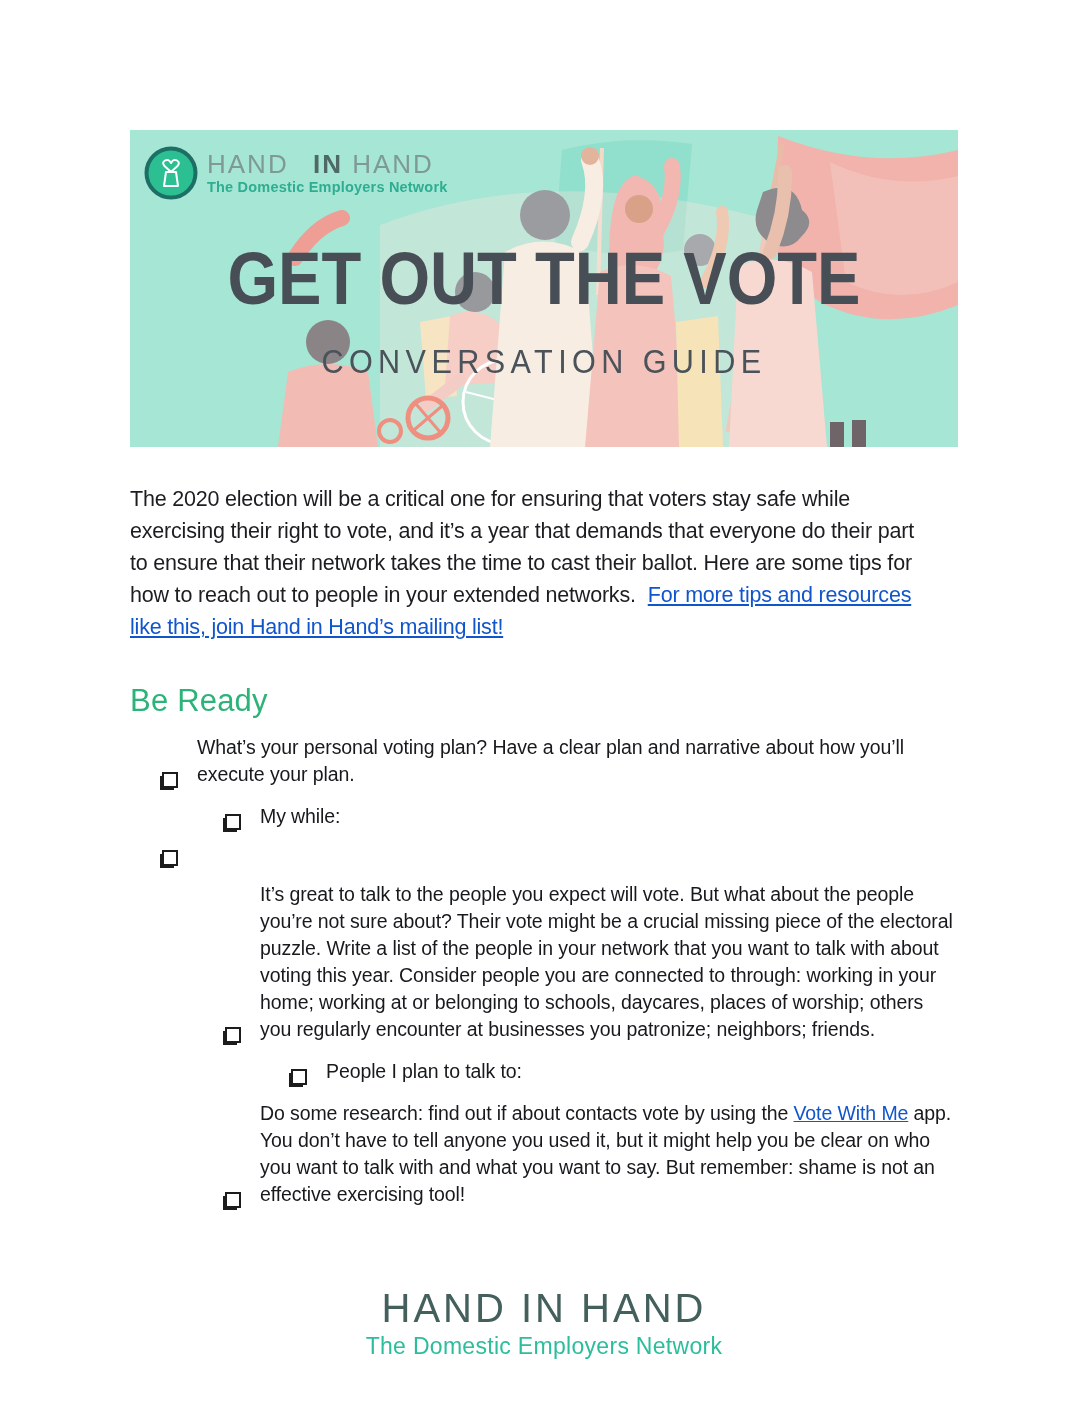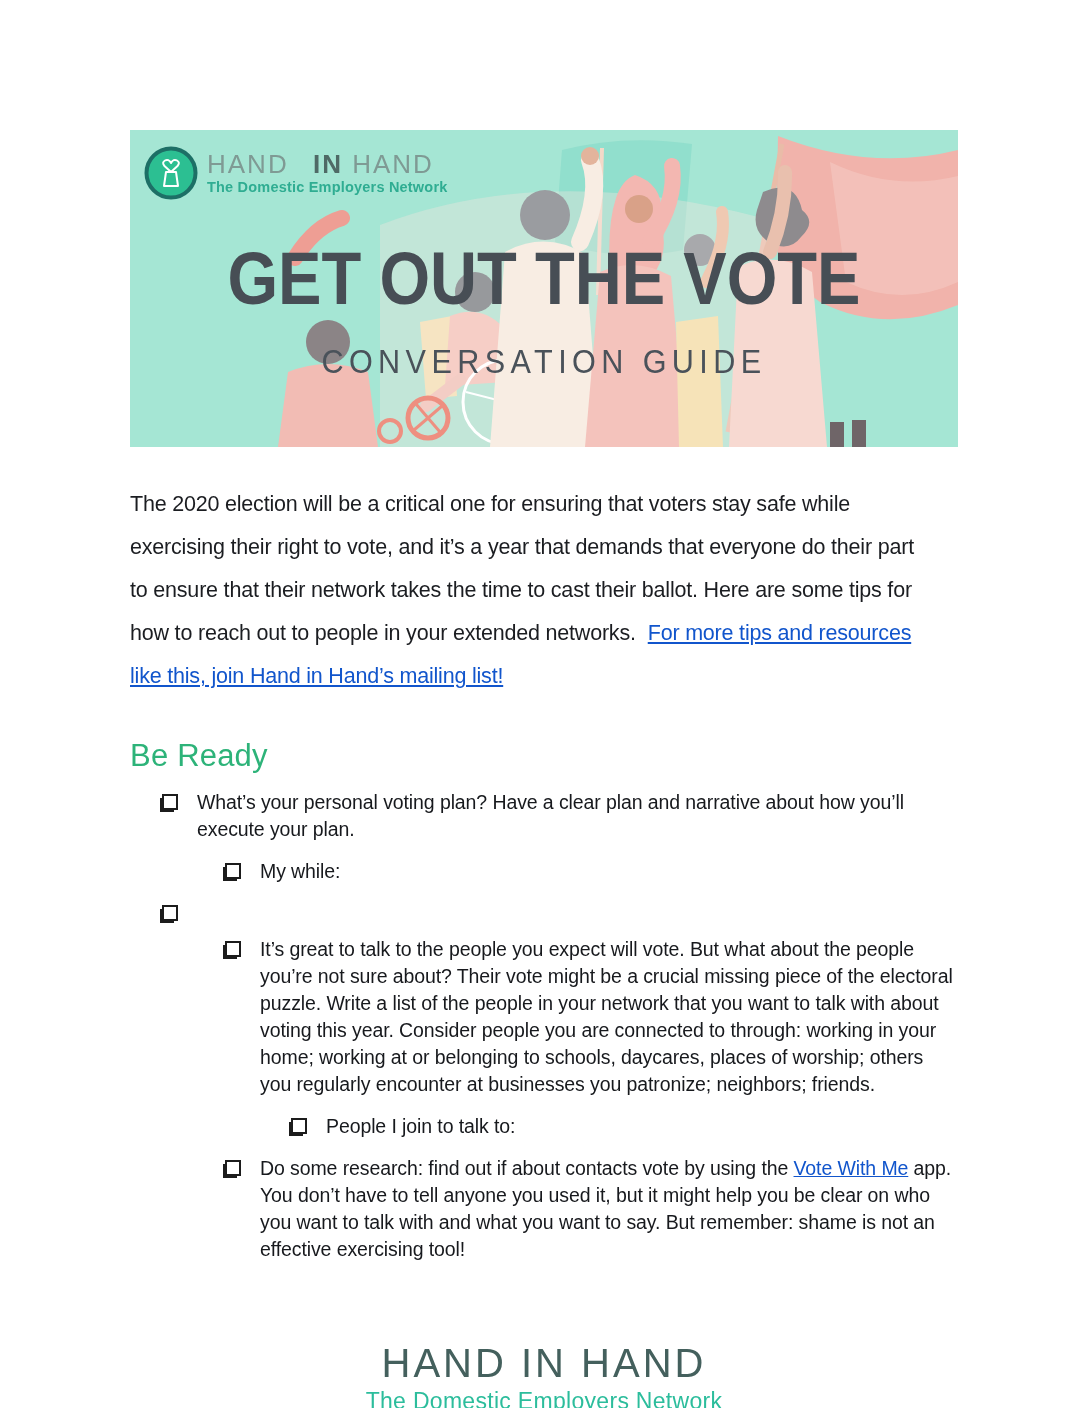--- a/index.html
+++ b/index.html
@@ -13,33 +13,33 @@
   .logo{position:absolute;left:14px;top:16px;display:flex;align-items:center;gap:9px;z-index:2;}
   .logo-mark{width:54px;height:54px;flex-shrink:0;}
   .logo-name{font-size:26px;letter-spacing:2px;color:#7f9a94;line-height:1.05;white-space:nowrap;}
   .logo-name .in{color:#4f6a66;font-weight:bold;margin-left:15px;}
   .logo-tagline{font-size:14.5px;color:#2fad92;font-weight:bold;letter-spacing:.2px;margin-top:1px;}
   .titles{position:absolute;left:0;right:0;top:112px;text-align:center;z-index:2;}
   .banner-title{margin:0;font-size:74px;font-weight:800;color:#474e55;letter-spacing:0;transform:scaleX(.88);transform-origin:center;line-height:1;white-space:nowrap;}
   .banner-subtitle{margin-top:26px;font-size:34px;font-weight:400;color:#4a525a;letter-spacing:6px;transform:scaleX(.9);transform-origin:center;white-space:nowrap;}
 
   
-  .intro{margin:36px 0 0 0;width:800px;font-size:21.5px;line-height:43px;color:#1b1d21;letter-spacing:-.2px;}
+  .intro{margin:36px 0 0 0;width:800px;font-size:21.5px;line-height:32px;color:#1b1d21;letter-spacing:-.2px;}
   a.doc-link{color:#1155cc;text-decoration:underline;cursor:pointer;}
   .intro a.doc-link{margin-left:12px;}
 
   
   .section-heading{margin:40px 0 12px 0;font-size:31px;font-weight:500;color:#2db379;letter-spacing:.2px;}
 
   
   ul.ck{list-style:none;margin:0;padding:0;}
   ul.lvl1{padding-left:32px;}
   ul.lvl2{padding-left:63px;}
   ul.lvl3{padding-left:66px;}
-  .row{display:flex;align-items:flex-start;margin-top:15px;}
+  .row{display:flex;align-items:flex-end;margin-top:15px;}
   .cbx{flex-shrink:0;display:inline-block;width:12px;height:12px;background:#fff;border:2px solid #1c1c1c;box-shadow:-3px 3px 0 -1px #1c1c1c;margin:5px 19px 0 0;}
   .txt{font-size:19.5px;line-height:27px;color:#17191d;letter-spacing:-.1px;}
   .lvl2 .txt{max-width:700px;}
 
   
   .footer{margin-top:78px;text-align:center;}
   .footer-name{font-size:40px;font-weight:300;color:#44605d;letter-spacing:3px;line-height:44px;}
   .footer-tagline{font-size:23px;color:#2cbd9c;letter-spacing:.3px;line-height:28px;margin-top:2px;}
 </style>
 </head>
@@ -146,21 +146,21 @@
         <ul class="ck lvl2">
           <li>
             <div class="row">
               <span class="cbx"></span>
               <span class="txt">It’s great to talk to the people you expect will vote. But what about the people you’re not sure about? Their vote might be a crucial missing piece of the electoral puzzle. Write a list of the people in your network that you want to talk with about voting this year. Consider people you are connected to through: working in your home; working at or belonging to schools, daycares, places of worship; others you regularly encounter at businesses you patronize; neighbors; friends.</span>
             </div>
             <ul class="ck lvl3">
               <li>
                 <div class="row">
                   <span class="cbx"></span>
-                  <span class="txt">People I join to talk to:</span>
+                  <span class="txt">People I plan to talk to:</span>
                 </div>
               </li>
             </ul>
           </li>
           <li>
             <div class="row">
               <span class="cbx"></span>
               <span class="txt"><span>Do some research: find out if about contacts vote by using the </span><a class="doc-link">Vote With Me</a><span> app. You don’t have to tell anyone you used it, but it might help you be clear on who you want to talk with and what you want to say. But remember: shame is not an effective exercising tool!</span></span>
             </div>
           </li>

